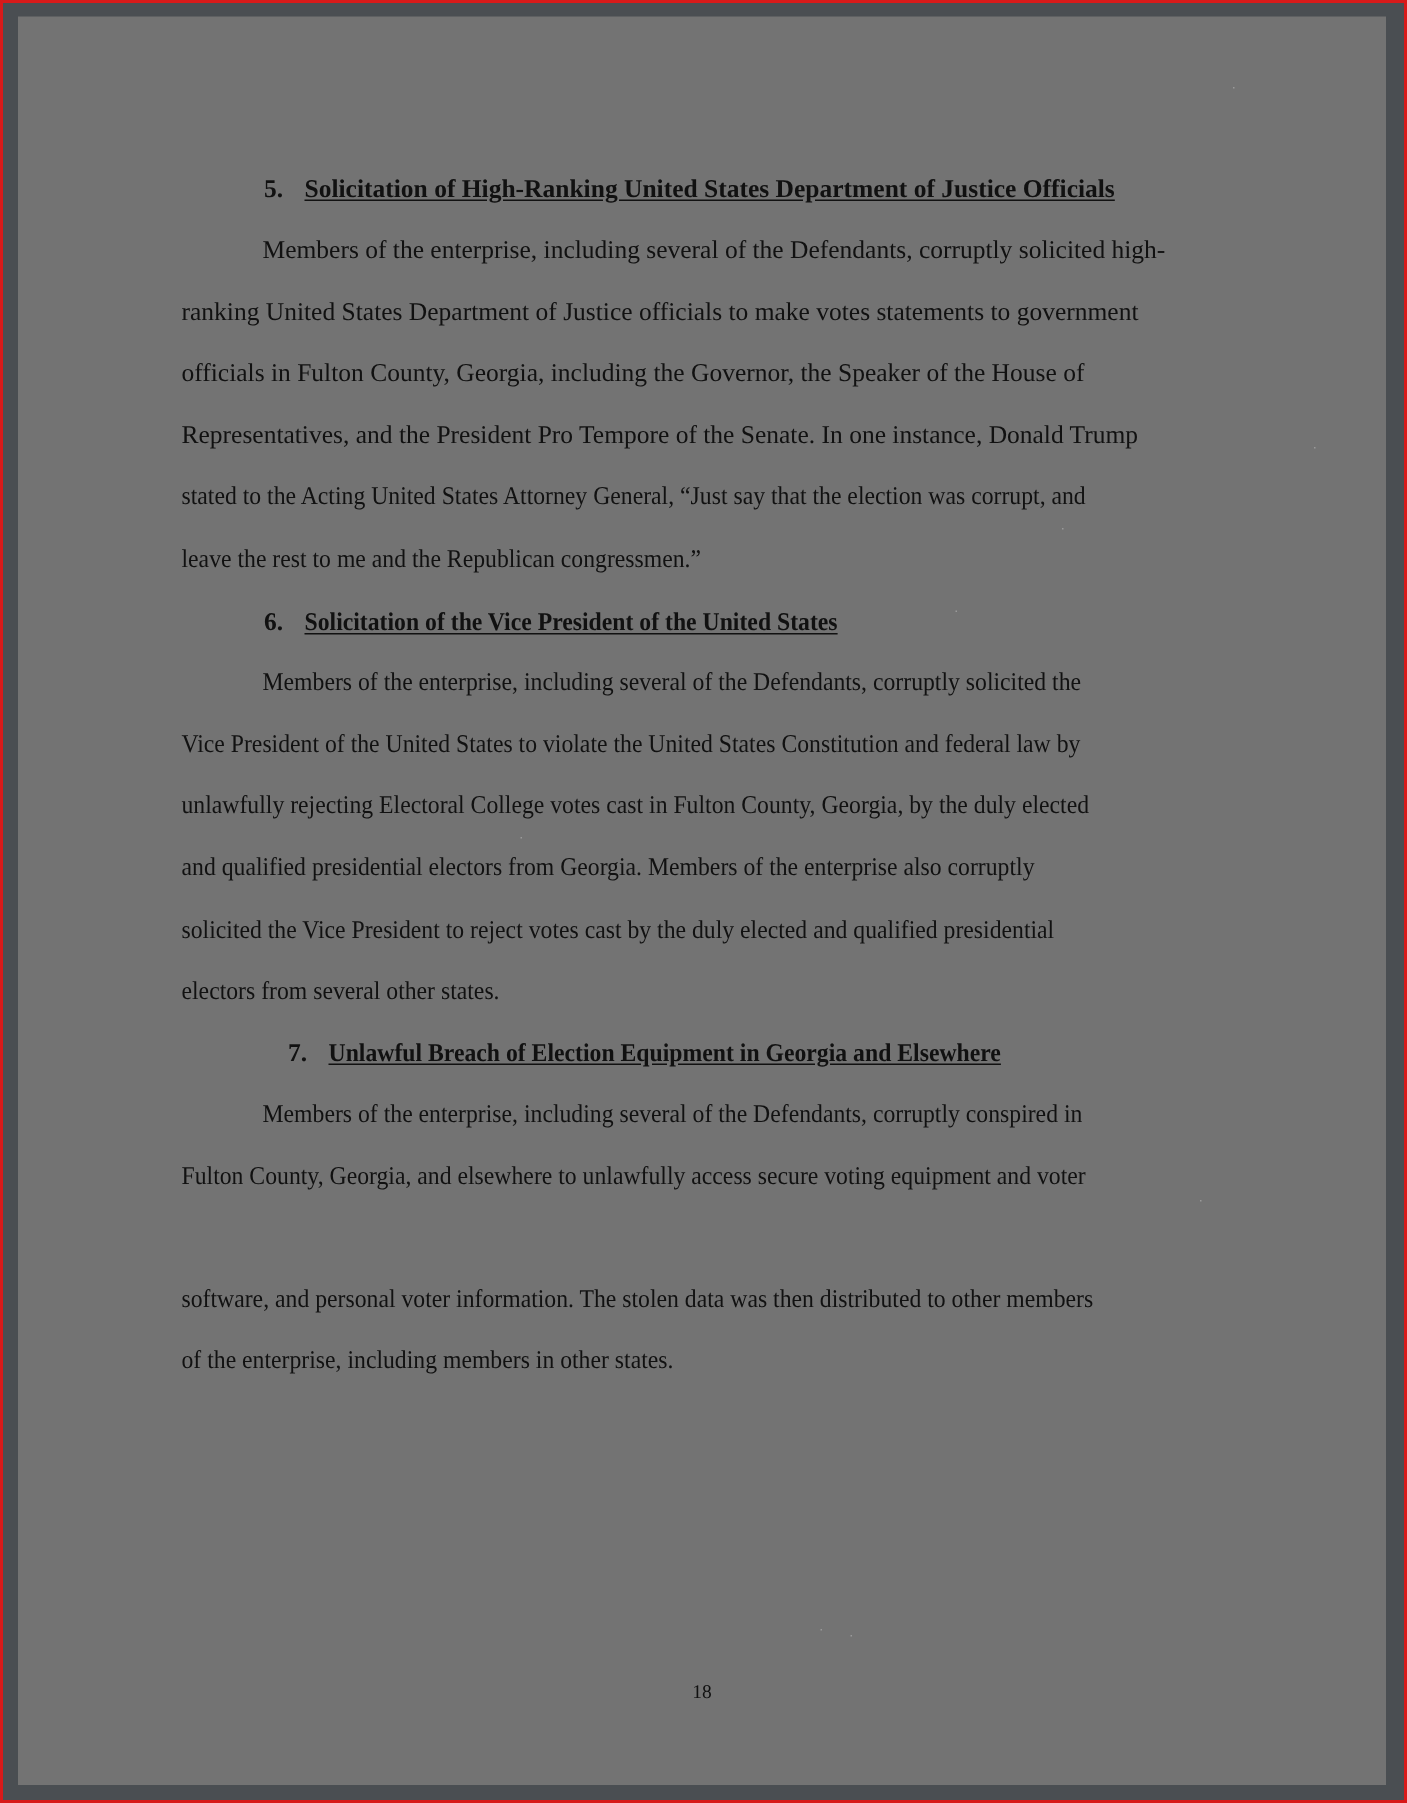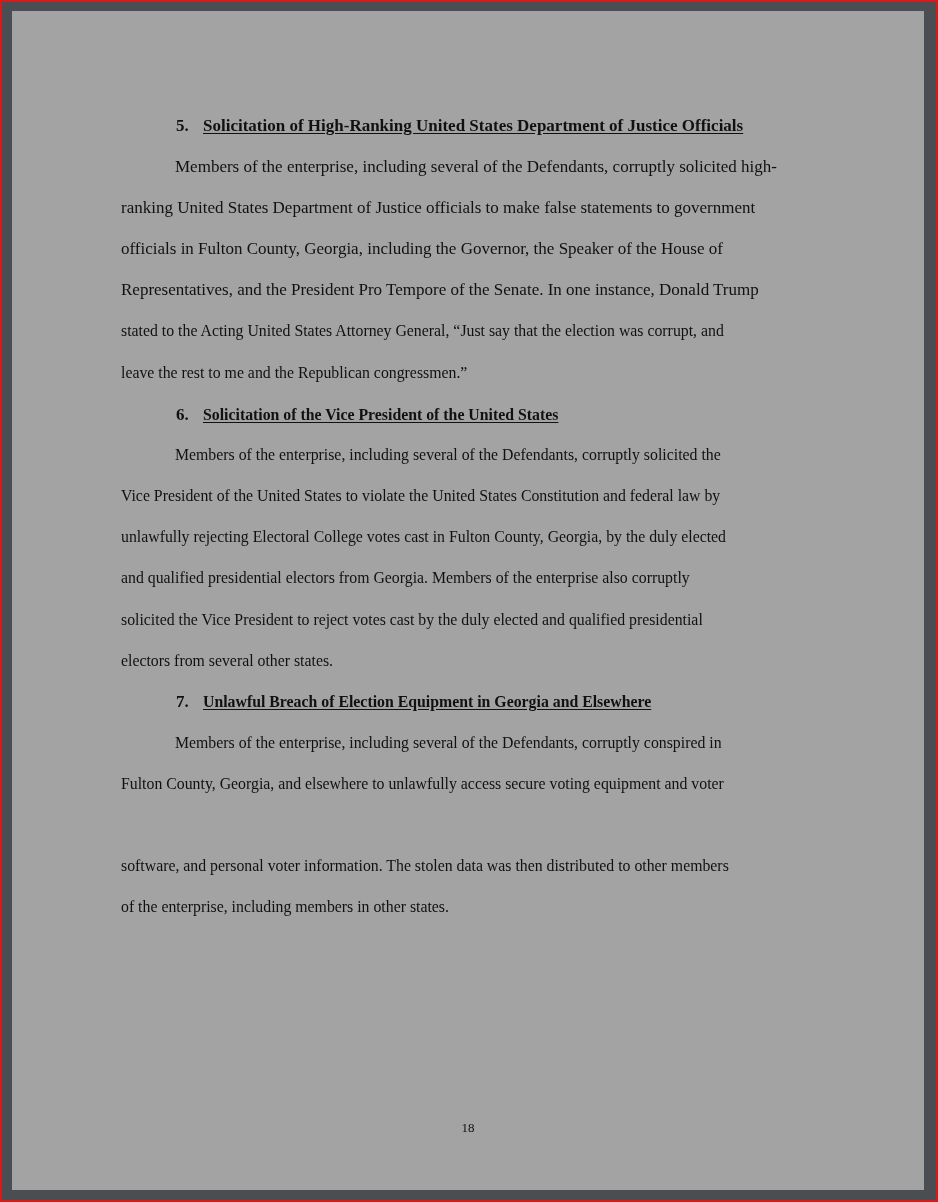--- a/index.html
+++ b/index.html
@@ -20,21 +20,21 @@
       box-sizing: border-box;
       border: 2px solid #d81a1a;
       background: #4a4e52;
     }
     .page {
       position: absolute;
       left: 12px;
       top: 11px;
       width: 912px;
       height: 1179px;
-      background: #a3a3a3;
+      background: #737373;
       font-family: "Liberation Serif", "DejaVu Serif", serif;
       color: #111111;
     }
     .line {
       position: absolute;
       left: 109px;
       font-size: 17px;
       line-height: 20px;
       white-space: nowrap;
     }
@@ -68,37 +68,37 @@
 <body>
 
 <div class="frame"></div>
 
 <div class="page">
 
   <div class="heading" style="top:105px;">
     <span class="num">5.</span><span class="title">Solicitation of High-Ranking United States Department of Justice Officials</span>
   </div>
   <div class="line indent" style="top:146px;">Members of the enterprise, including several of the Defendants, corruptly solicited high-</div>
-  <div class="line" style="top:187px;">ranking United States Department of Justice officials to make false statements to government</div>
+  <div class="line" style="top:187px;">ranking United States Department of Justice officials to make votes statements to government</div>
   <div class="line" style="top:228px;">officials in Fulton County, Georgia, including the Governor, the Speaker of the House of</div>
   <div class="line" style="top:269px;">Representatives, and the President Pro Tempore of the Senate. In one instance, Donald Trump</div>
   <div class="line" style="top:310px;"><span class="cond">stated to the Acting United States Attorney General, “Just say that the election was corrupt, and</span></div>
   <div class="line" style="top:352px;"><span class="cond">leave the rest to me and the Republican congressmen.”</span></div>
 
   <div class="heading" style="top:394px;">
     <span class="num">6.</span><span class="title cond">Solicitation of the Vice President of the United States</span>
   </div>
   <div class="line indent" style="top:434px;"><span class="cond">Members of the enterprise, including several of the Defendants, corruptly solicited the</span></div>
   <div class="line" style="top:475px;"><span class="cond">Vice President of the United States to violate the United States Constitution and federal law by</span></div>
   <div class="line" style="top:516px;"><span class="cond">unlawfully rejecting Electoral College votes cast in Fulton County, Georgia, by the duly elected</span></div>
   <div class="line" style="top:557px;"><span class="cond">and qualified presidential electors from Georgia. Members of the enterprise also corruptly</span></div>
   <div class="line" style="top:599px;"><span class="cond">solicited the Vice President to reject votes cast by the duly elected and qualified presidential</span></div>
   <div class="line" style="top:640px;"><span class="cond">electors from several other states.</span></div>
 
-  <div class="heading" style="top:681px;">
+  <div class="heading" style="top:681px;margin-left:16px;">
     <span class="num">7.</span><span class="title cond">Unlawful Breach of Election Equipment in Georgia and Elsewhere</span>
   </div>
   <div class="line indent" style="top:722px;"><span class="cond">Members of the enterprise, including several of the Defendants, corruptly conspired in</span></div>
   <div class="line" style="top:763px;"><span class="cond">Fulton County, Georgia, and elsewhere to unlawfully access secure voting equipment and voter</span></div>
   <div class="line" style="top:845px;"><span class="cond">software, and personal voter information. The stolen data was then distributed to other members</span></div>
   <div class="line" style="top:886px;"><span class="cond">of the enterprise, including members in other states.</span></div>
 
   <div class="page-number">18</div>
 
   <div class="speck" style="left:810px; top:47px;"></div>

